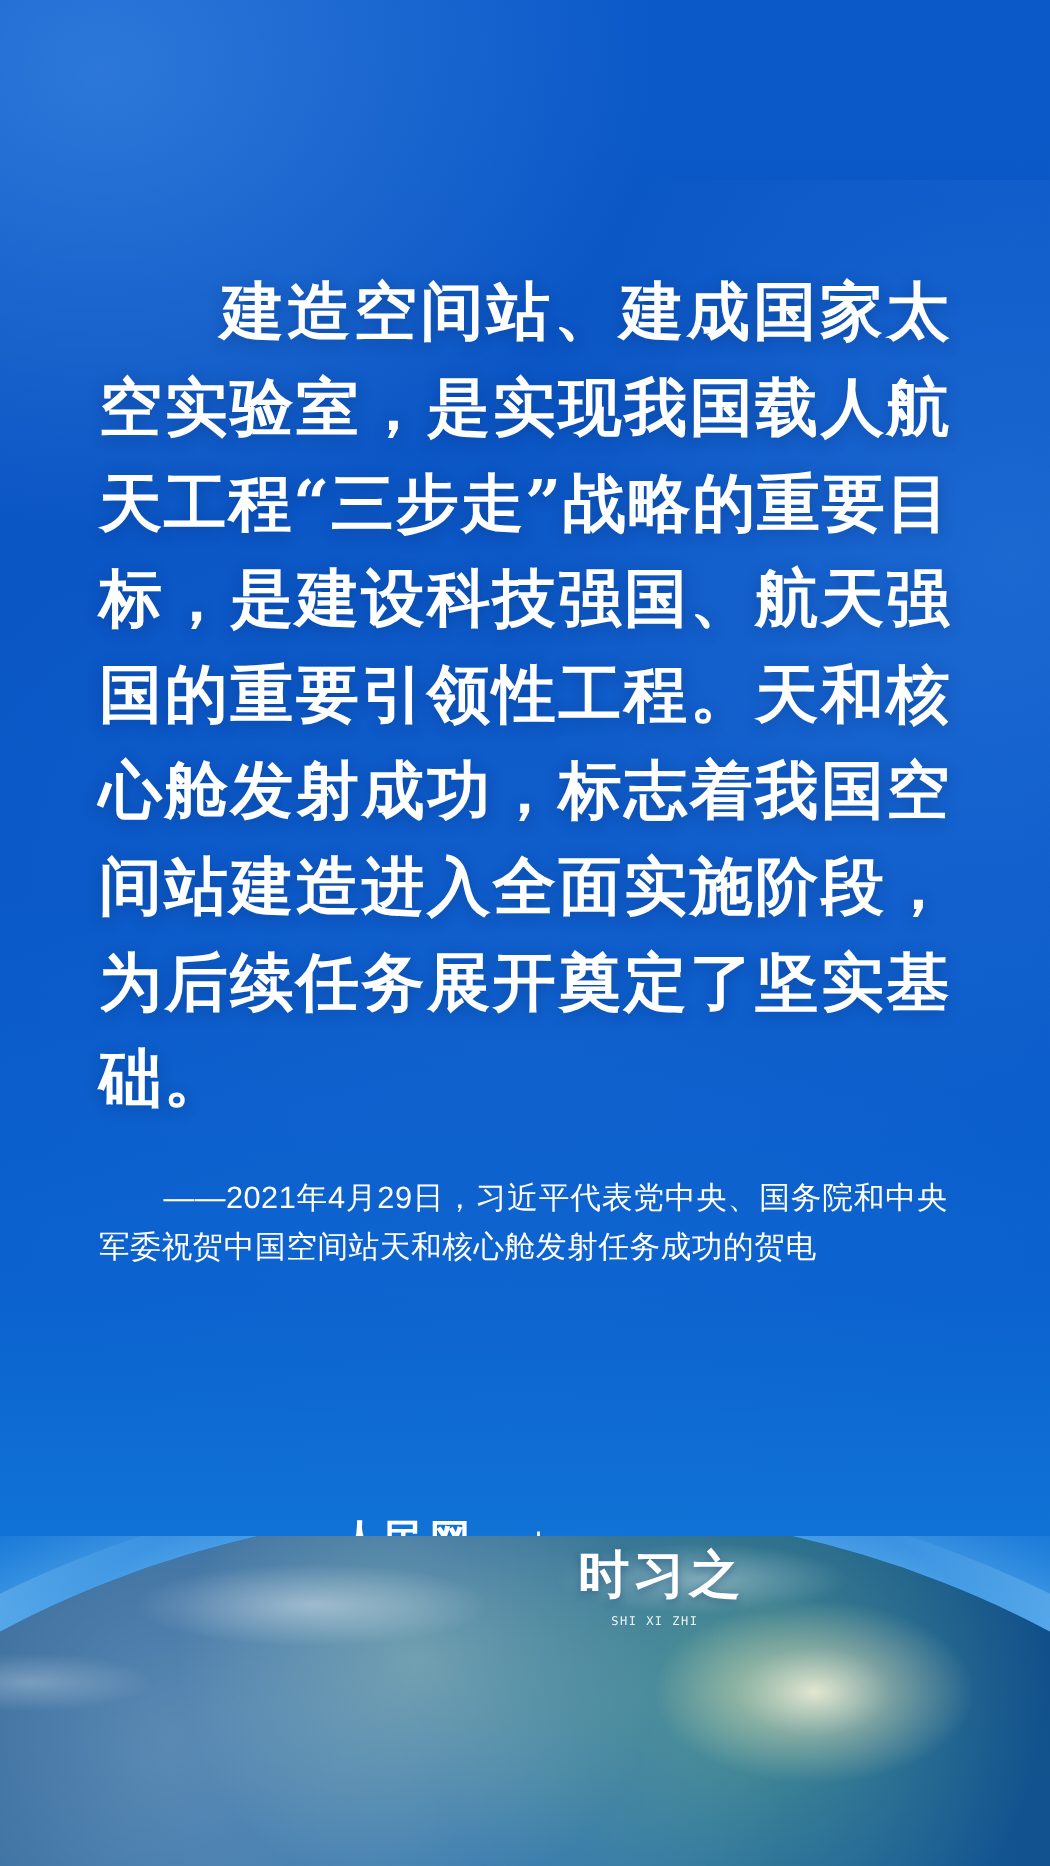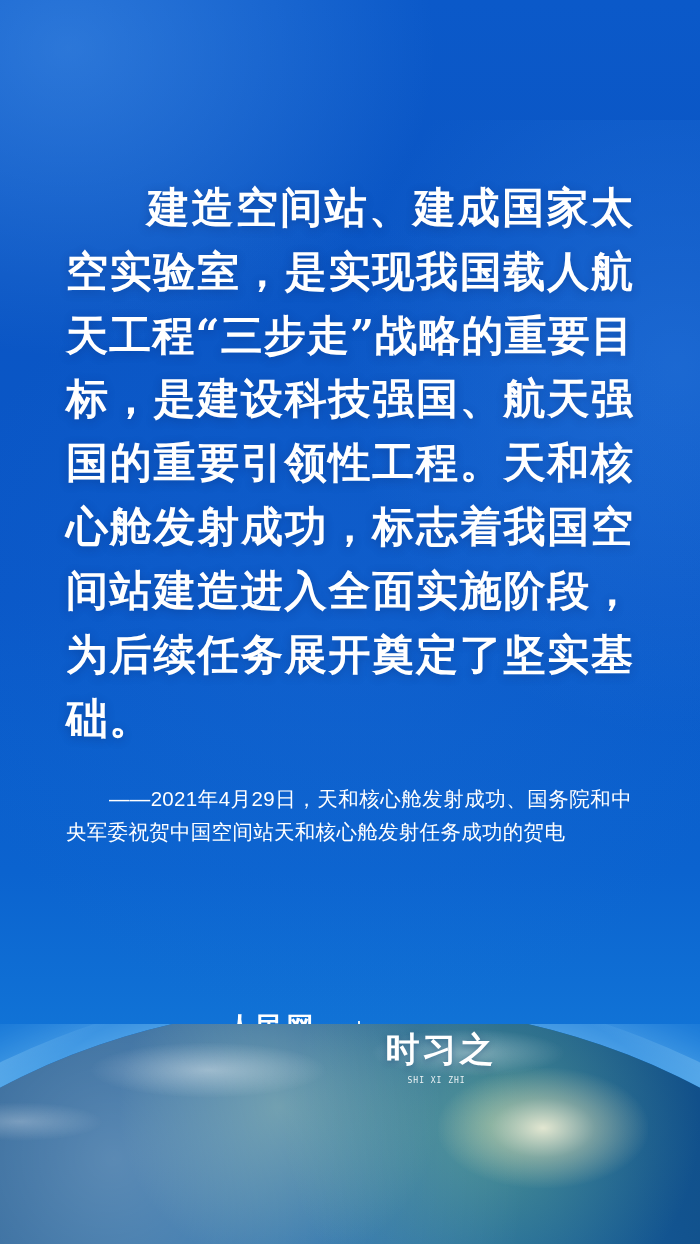--- a/index.html
+++ b/index.html
@@ -231,21 +231,21 @@
 <body>
 
 <div class="poster">
 
   <div class="glow-a"></div>
   <div class="glow-b"></div>
   <div class="glow-c"></div>
 
   <div class="quote"><span class="indent"></span><span>建造空间站、建成国家太空实验室，是实现我国载人航天工程“三步走”战略的重要目标，是建设科技强国、航天强国的重要引领性工程。天和核心舱发射成功，标志着我国空间站建造进入全面实施阶段，为后续任务展开奠定了坚实基础。</span></div>
 
-  <div class="source"><span class="ind"></span><span>——</span><span>2021年4月29日，天和核心舱发射成功、国务院和中央军委祝贺中国空间站天和核心舱发射任务成功的贺电</span></div>
+  <div class="source"><span class="ind"></span><span>——</span><span>2021年4月29日，习近平代表党中央、国务院和中央军委祝贺中国空间站天和核心舱发射任务成功的贺电</span></div>
 
   <div class="logo-band">
 
     <div class="pm-logo">
       <div class="pm-top">人民网</div>
       <div class="pm-rule"></div>
       <div class="pm-mid">中国共产党新闻网</div>
       <div class="pm-url">cpc.people.cn</div>
     </div>
 

